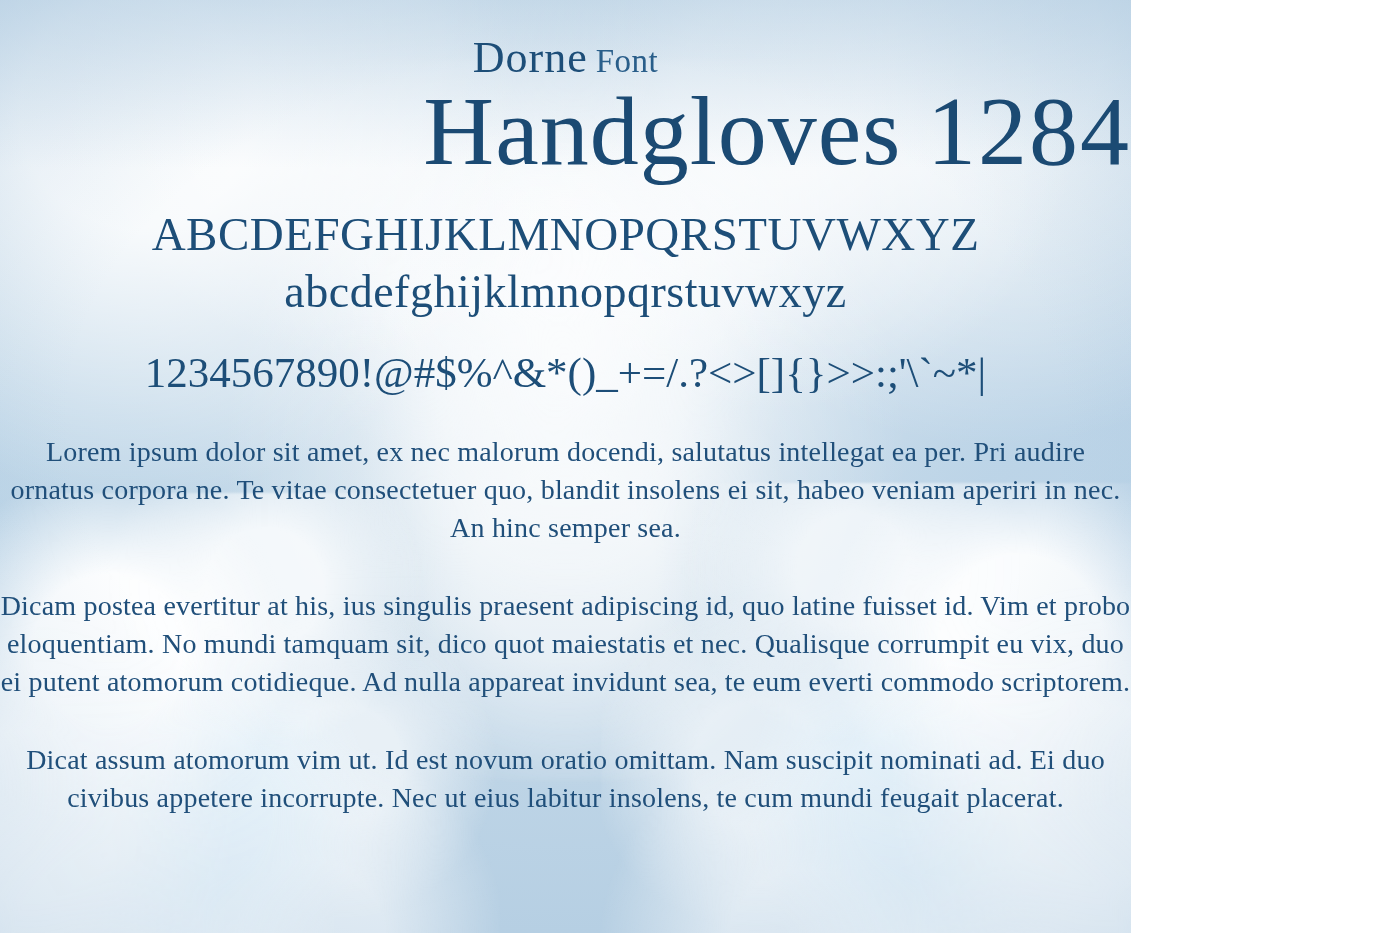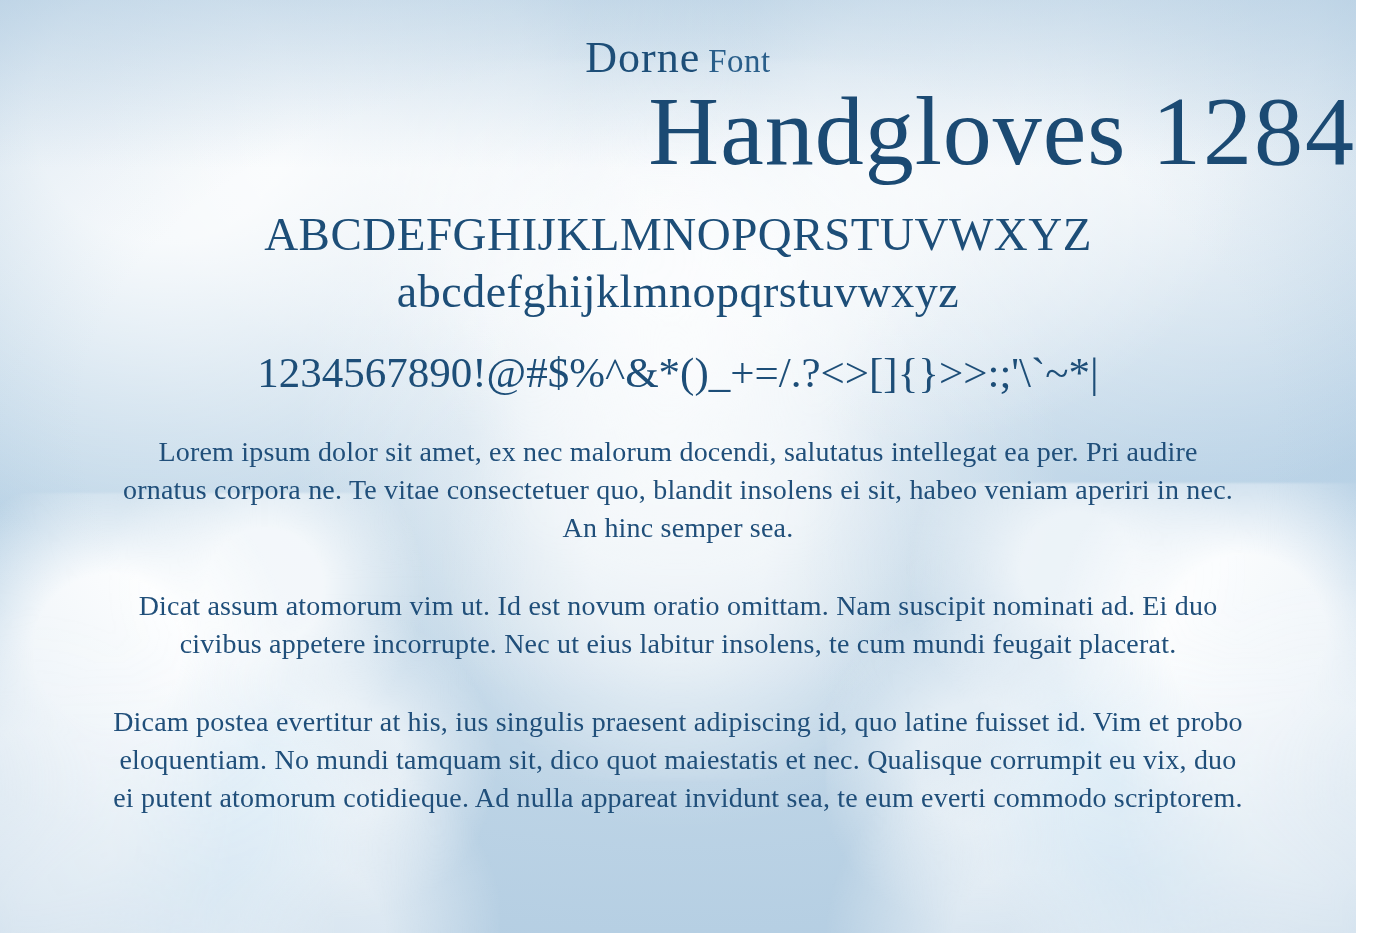--- a/index.html
+++ b/index.html
@@ -8,21 +8,21 @@
   }
   body {
     width: 1400px;
     height: 933px;
     overflow: hidden;
     font-family: "Liberation Serif", serif;
   }
 
   #poster {
     position: relative;
-    width: 1356px;
+    width: 1131px;
     height: 933px;
     background: #fca5a5;
     overflow: hidden;
   }
 
   
   .bg-base {
     position: absolute;
     inset: 0;
     background:
@@ -195,18 +195,18 @@
       <span class="numerals">1284</span>
     </div>
 
     <div class="alphabet-upper">ABCDEFGHIJKLMNOPQRSTUVWXYZ</div>
     <div class="alphabet-lower">abcdefghijklmnopqrstuvwxyz</div>
 
     <div class="glyph-row">1234567890!@#$%^&amp;*()_+=/.?&lt;&gt;[]{}&gt;&gt;:;'\`~*|</div>
 
     <div class="paragraphs">
       <p class="para para-1">Lorem ipsum dolor sit amet, ex nec malorum docendi, salutatus intellegat ea per. Pri audire ornatus corpora ne. Te vitae consectetuer quo, blandit insolens ei sit, habeo veniam aperiri in nec. An hinc semper sea.</p>
+      <p class="para para-2">Dicam postea evertitur at his, ius singulis praesent adipiscing id, quo latine fuisset id. Vim et probo eloquentiam. No mundi tamquam sit, dico quot maiestatis et nec. Qualisque corrumpit eu vix, duo ei putent atomorum cotidieque. Ad nulla appareat invidunt sea, te eum everti commodo scriptorem.</p>
       <p class="para para-3">Dicat assum atomorum vim ut. Id est novum oratio omittam. Nam suscipit nominati ad. Ei duo civibus appetere incorrupte. Nec ut eius labitur insolens, te cum mundi feugait placerat.</p>
-      <p class="para para-2">Dicam postea evertitur at his, ius singulis praesent adipiscing id, quo latine fuisset id. Vim et probo eloquentiam. No mundi tamquam sit, dico quot maiestatis et nec. Qualisque corrumpit eu vix, duo ei putent atomorum cotidieque. Ad nulla appareat invidunt sea, te eum everti commodo scriptorem.</p>
     </div>
 
   </div>
 </div>
 
 </body></html>

